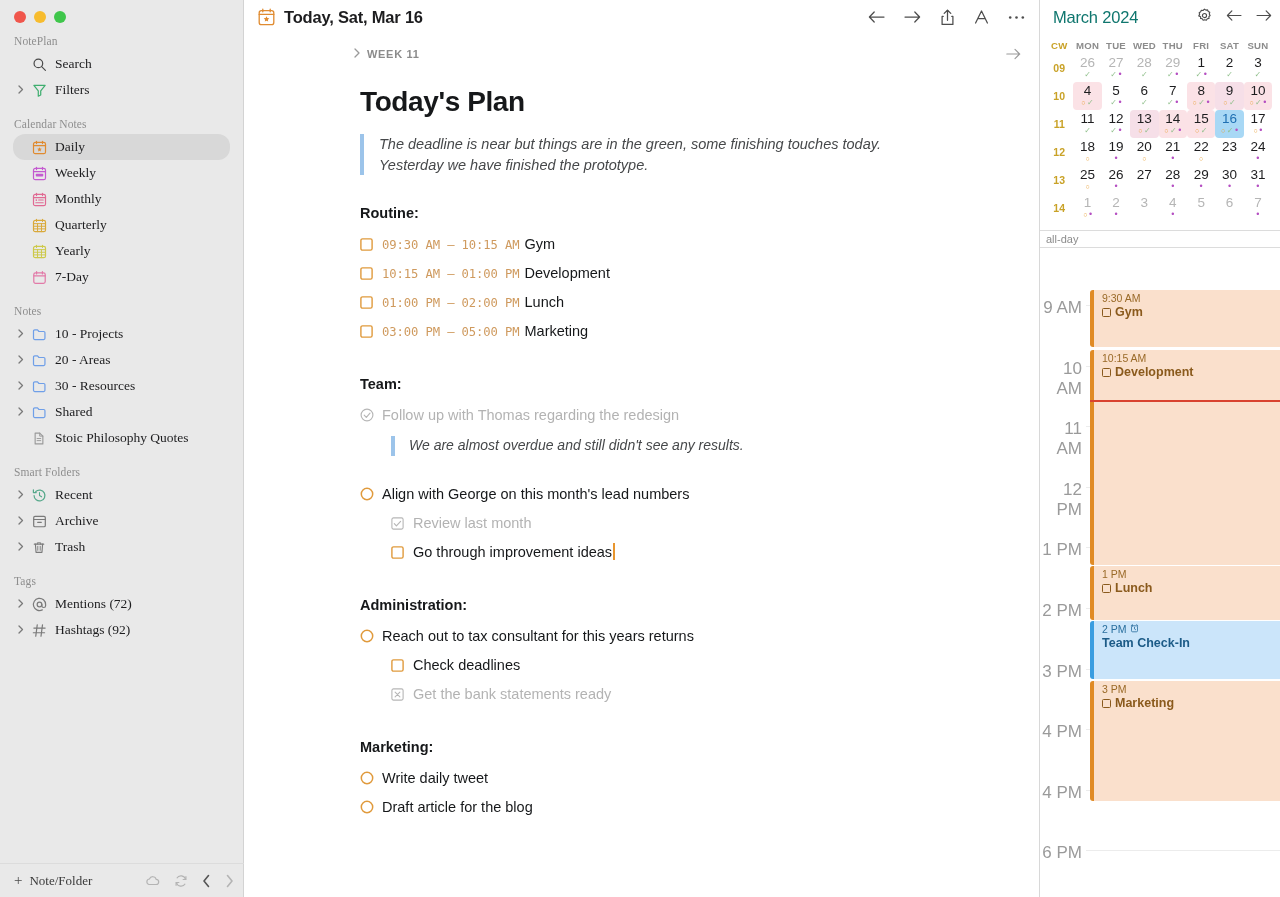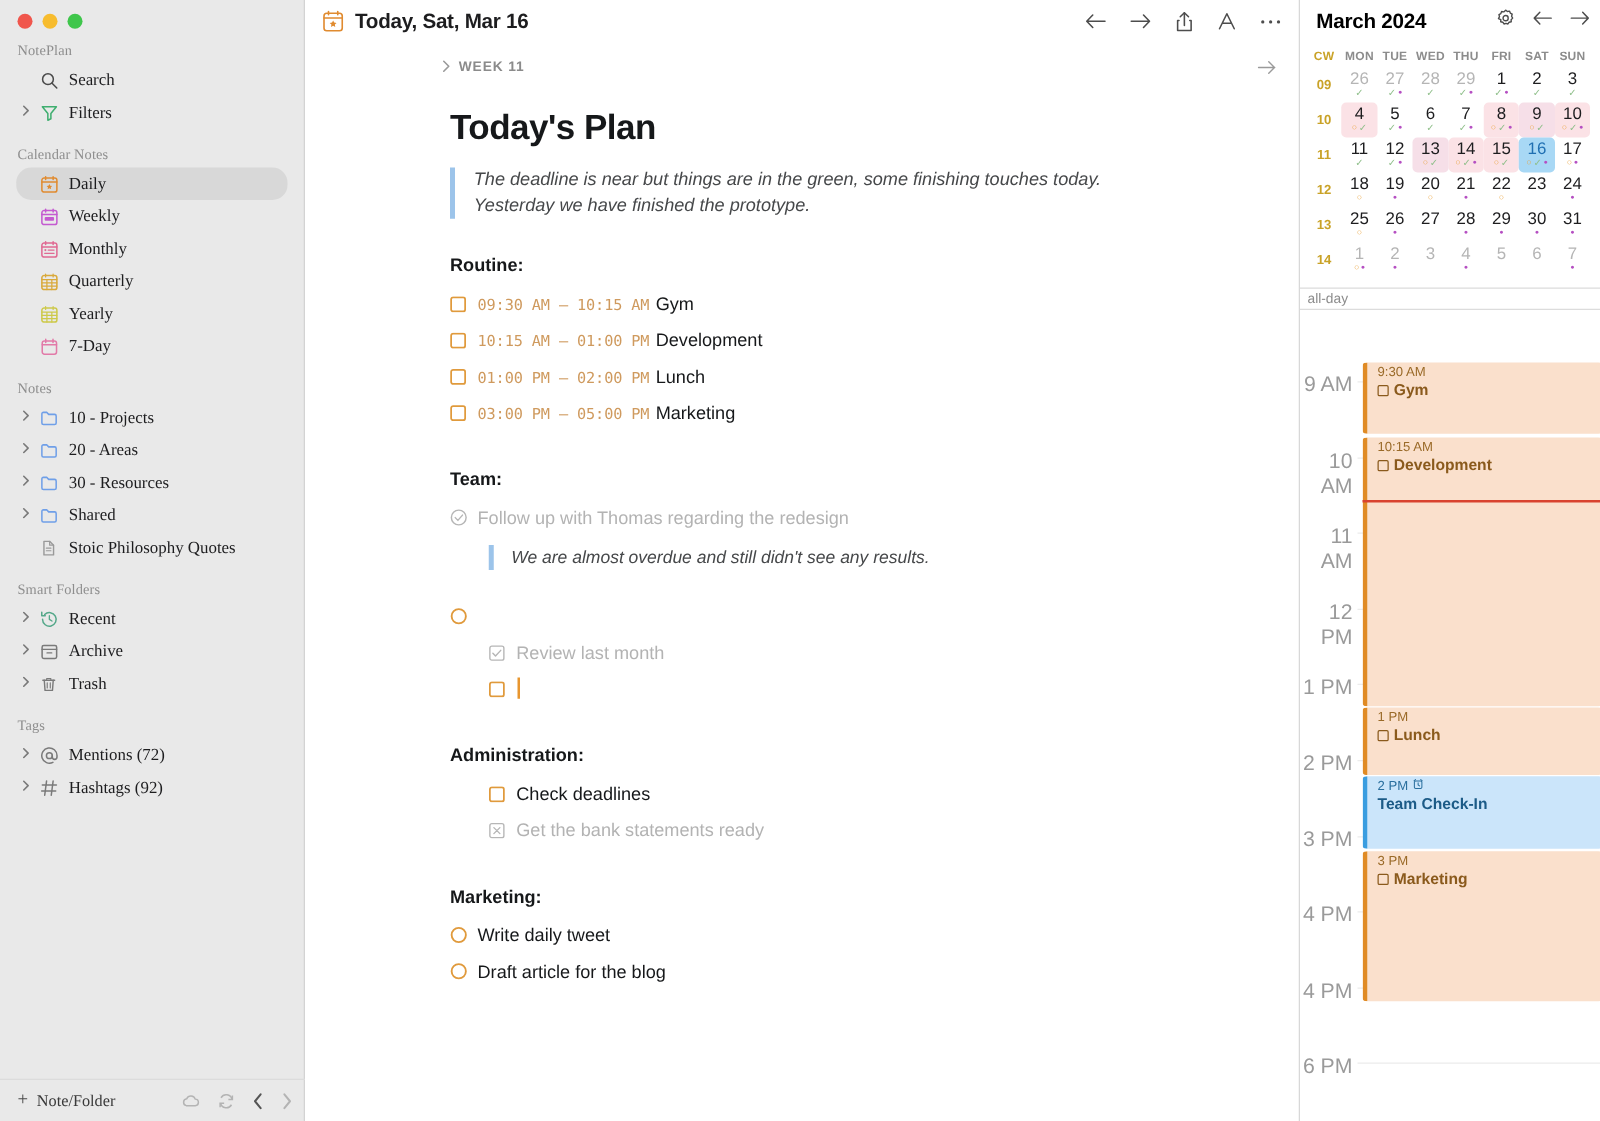--- a/index.html
+++ b/index.html
@@ -131,21 +131,21 @@
 
   
   .right {
     width: 240px; flex: 0 0 240px; height: 897px;
     background: #fff; position: relative; overflow: hidden;
   }
   .cal-head {
     display: flex; align-items: center;
     height: 34px; padding: 0 8px 0 13px;
   }
-  .cal-month { font-size: 16.5px; font-weight: 700; color: #000000; letter-spacing: -0.2px; }
+  .cal-month { font-size: 16.5px; font-weight: 400; color: #0f766e; letter-spacing: -0.2px; }
   .cal-head-tools { margin-left: auto; display: flex; align-items: center; gap: 14px; color: #4d4d4d; }
 
   .cal-grid { padding: 6px 5px 0 5px; }
   .cal-row { display: flex; }
   .cal-cell {
     width: 28.4px; flex: 0 0 28.4px;
     text-align: center;
   }
   .cal-dow {
     font-size: 9.6px; color: #8c8c8c; font-weight: 700;
@@ -585,40 +585,50 @@
             </span>
             <span class="txt">Follow up with Thomas regarding the redesign</span>
           </div>
           <div class="quote inner">We are almost overdue and still didn't see any results.</div>
           <div class="task">
             <span class="marker">
               <span><svg width="14" height="14" viewBox="0 0 14 14" fill="none" stroke="#e09a3c" stroke-width="1.5">
                   <circle cx="7" cy="7" r="5.7"></circle>
                 </svg></span>
             </span>
+            <span class="txt">Align with George on this month's lead numbers</span>
           </div>
           <div class="task indent done">
             <span class="marker">
               <span><svg width="13" height="13" viewBox="0 0 13 13" fill="none" stroke="#b6b6b6" stroke-width="1.1">
                   <rect x="0.9" y="0.9" width="11.2" height="11.2" rx="1.6"></rect>
                   <path d="M3.3 6.6l2.1 2.2 4.2-4.5" stroke-width="1.15" stroke-linecap="round" stroke-linejoin="round"></path>
                 </svg></span>
             </span>
             <span class="txt">Review last month</span>
           </div>
           <div class="task indent">
             <span class="marker">
               <span><svg width="13" height="13" viewBox="0 0 13 13" fill="none" stroke="#e09a3c" stroke-width="1.4">
                   <rect x="0.9" y="0.9" width="11.2" height="11.2" rx="1.6"></rect>
                 </svg></span>
             </span>
+            <span class="txt">Go through improvement ideas</span>
             <span class="caret"></span>
           </div>
           <div class="sec-gap"></div>
           <div class="sec-title">Administration:</div>
+          <div class="task">
+            <span class="marker">
+              <span><svg width="14" height="14" viewBox="0 0 14 14" fill="none" stroke="#e09a3c" stroke-width="1.5">
+                  <circle cx="7" cy="7" r="5.7"></circle>
+                </svg></span>
+            </span>
+            <span class="txt">Reach out to tax consultant for this years returns</span>
+          </div>
           <div class="task indent">
             <span class="marker">
               <span><svg width="13" height="13" viewBox="0 0 13 13" fill="none" stroke="#e09a3c" stroke-width="1.4">
                   <rect x="0.9" y="0.9" width="11.2" height="11.2" rx="1.6"></rect>
                 </svg></span>
             </span>
             <span class="txt">Check deadlines</span>
           </div>
           <div class="task indent cancelled">
             <span class="marker">

